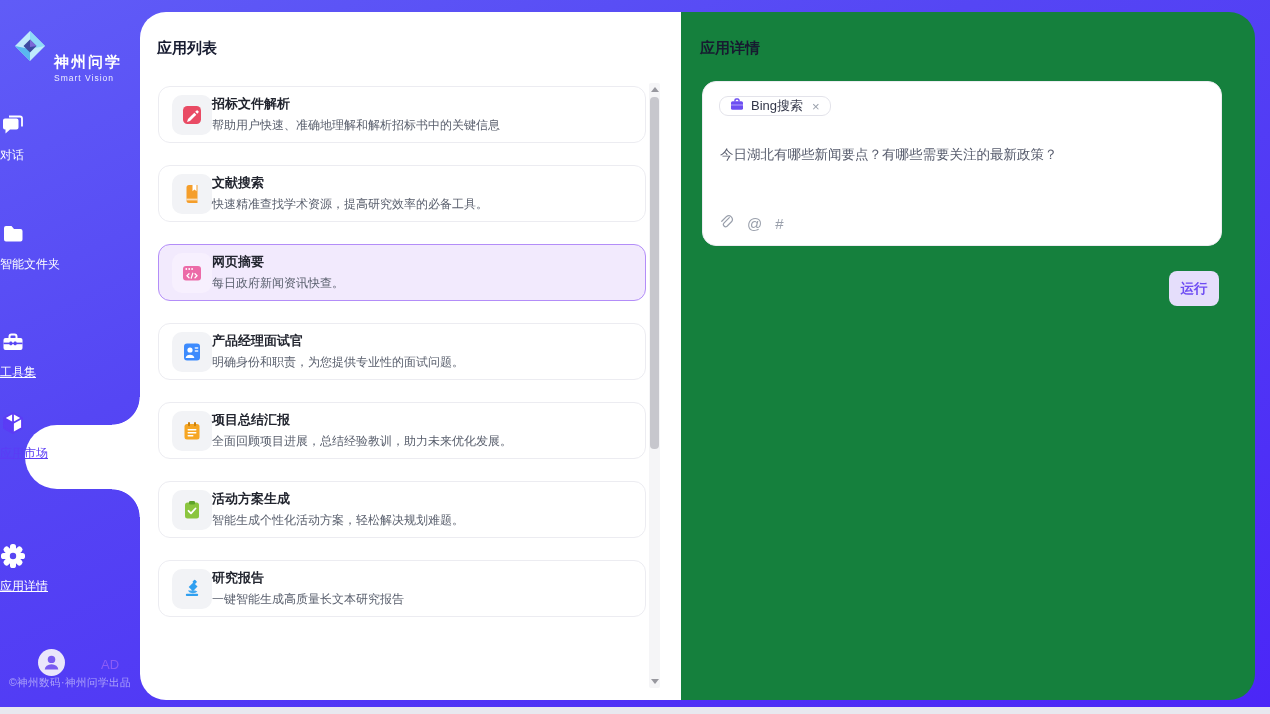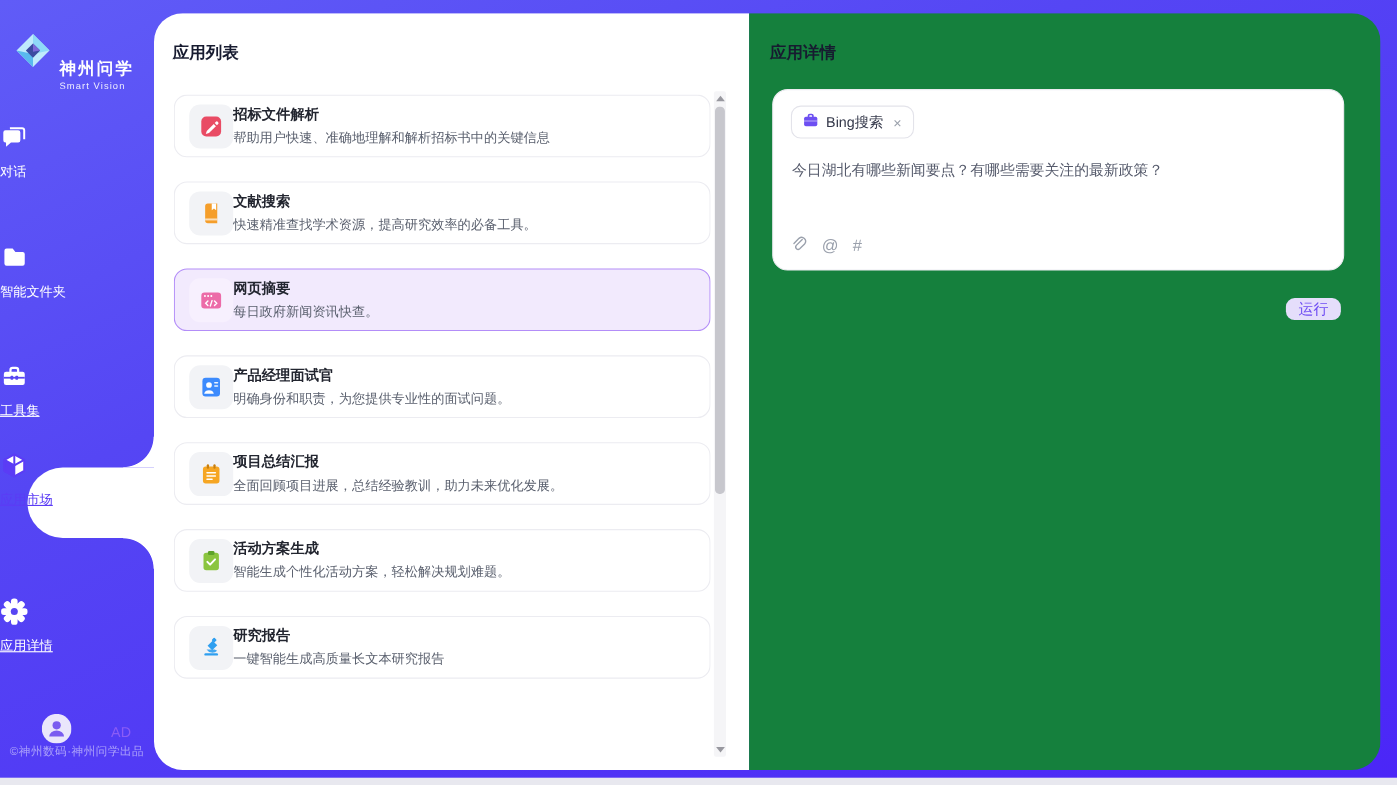--- a/index.html
+++ b/index.html
@@ -49,29 +49,29 @@
   .scrollbar { position:absolute; left:509px; top:71px; width:11px; height:605px; background:#f5f5f7; border-radius:2px; }
   .sb-arrow { position:absolute; left:1.5px; width:0; height:0; border-left:4px solid transparent; border-right:4px solid transparent; }
   .sb-up { top:4px; border-bottom:5px solid #98989f; }
   .sb-down { bottom:4px; border-top:5px solid #98989f; }
   .sb-thumb { position:absolute; left:1px; top:14px; width:9px; height:352px; background:#c7c7cd; border-radius:4px; }
 
   
   .panel-detail { position:relative; flex:1; background:#15803d; }
   .detail-card { position:absolute; left:21px; right:33px; top:69px; height:165px; background:#fff;
     border:1px solid #ececf1; border-radius:14px; }
-  .chip { position:absolute; left:16px; top:14px; height:30px; display:inline-flex; align-items:center; gap:7px;
+  .chip { position:absolute; left:16px; top:14px; height:20px; display:inline-flex; align-items:center; gap:7px;
     padding:0 10px; border:1px solid #e3e3ea; border-radius:9px; background:#fff; cursor:pointer; }
   .chip-label { font-size:13px; color:#34384a; }
   .chip-close { font-size:13px; color:#9aa0ab; margin-left:2px; cursor:pointer; }
   .query-text { position:absolute; left:17px; top:64px; right:20px; font-size:13.5px; color:#565b6c; cursor:text; }
   .card-toolbar { position:absolute; left:15px; top:131px; display:flex; align-items:center; gap:13px; color:#9aa0ac; }
   .tb-sym { font-size:15px; cursor:pointer; }
-  .run-btn { position:absolute; right:36px; top:259px; width:50px; height:20px; border:none; border-radius:8px;
-    background:#e5defb; color:#6e4cf3; font-size:13.5px; cursor:pointer; font-family:inherit; }
+  .run-btn { position:absolute; right:36px; top:259px; width:50px; height:35px; border:none; border-radius:8px;
+    background:#e5defb; color:#6e4cf3; font-size:13.5px; cursor:pointer; font-family:inherit;font-weight:bold; }
 </style>
 </head>
 <body>
 
 <div class="sidebar">
   <div class="logo">
     <span>
       <svg width="36" height="36" viewBox="0 0 36 36">
           <g transform="translate(18,18)">
         <polygon points="0,-15 15,0 0,15 -15,0" fill="#bfeafc"></polygon>

